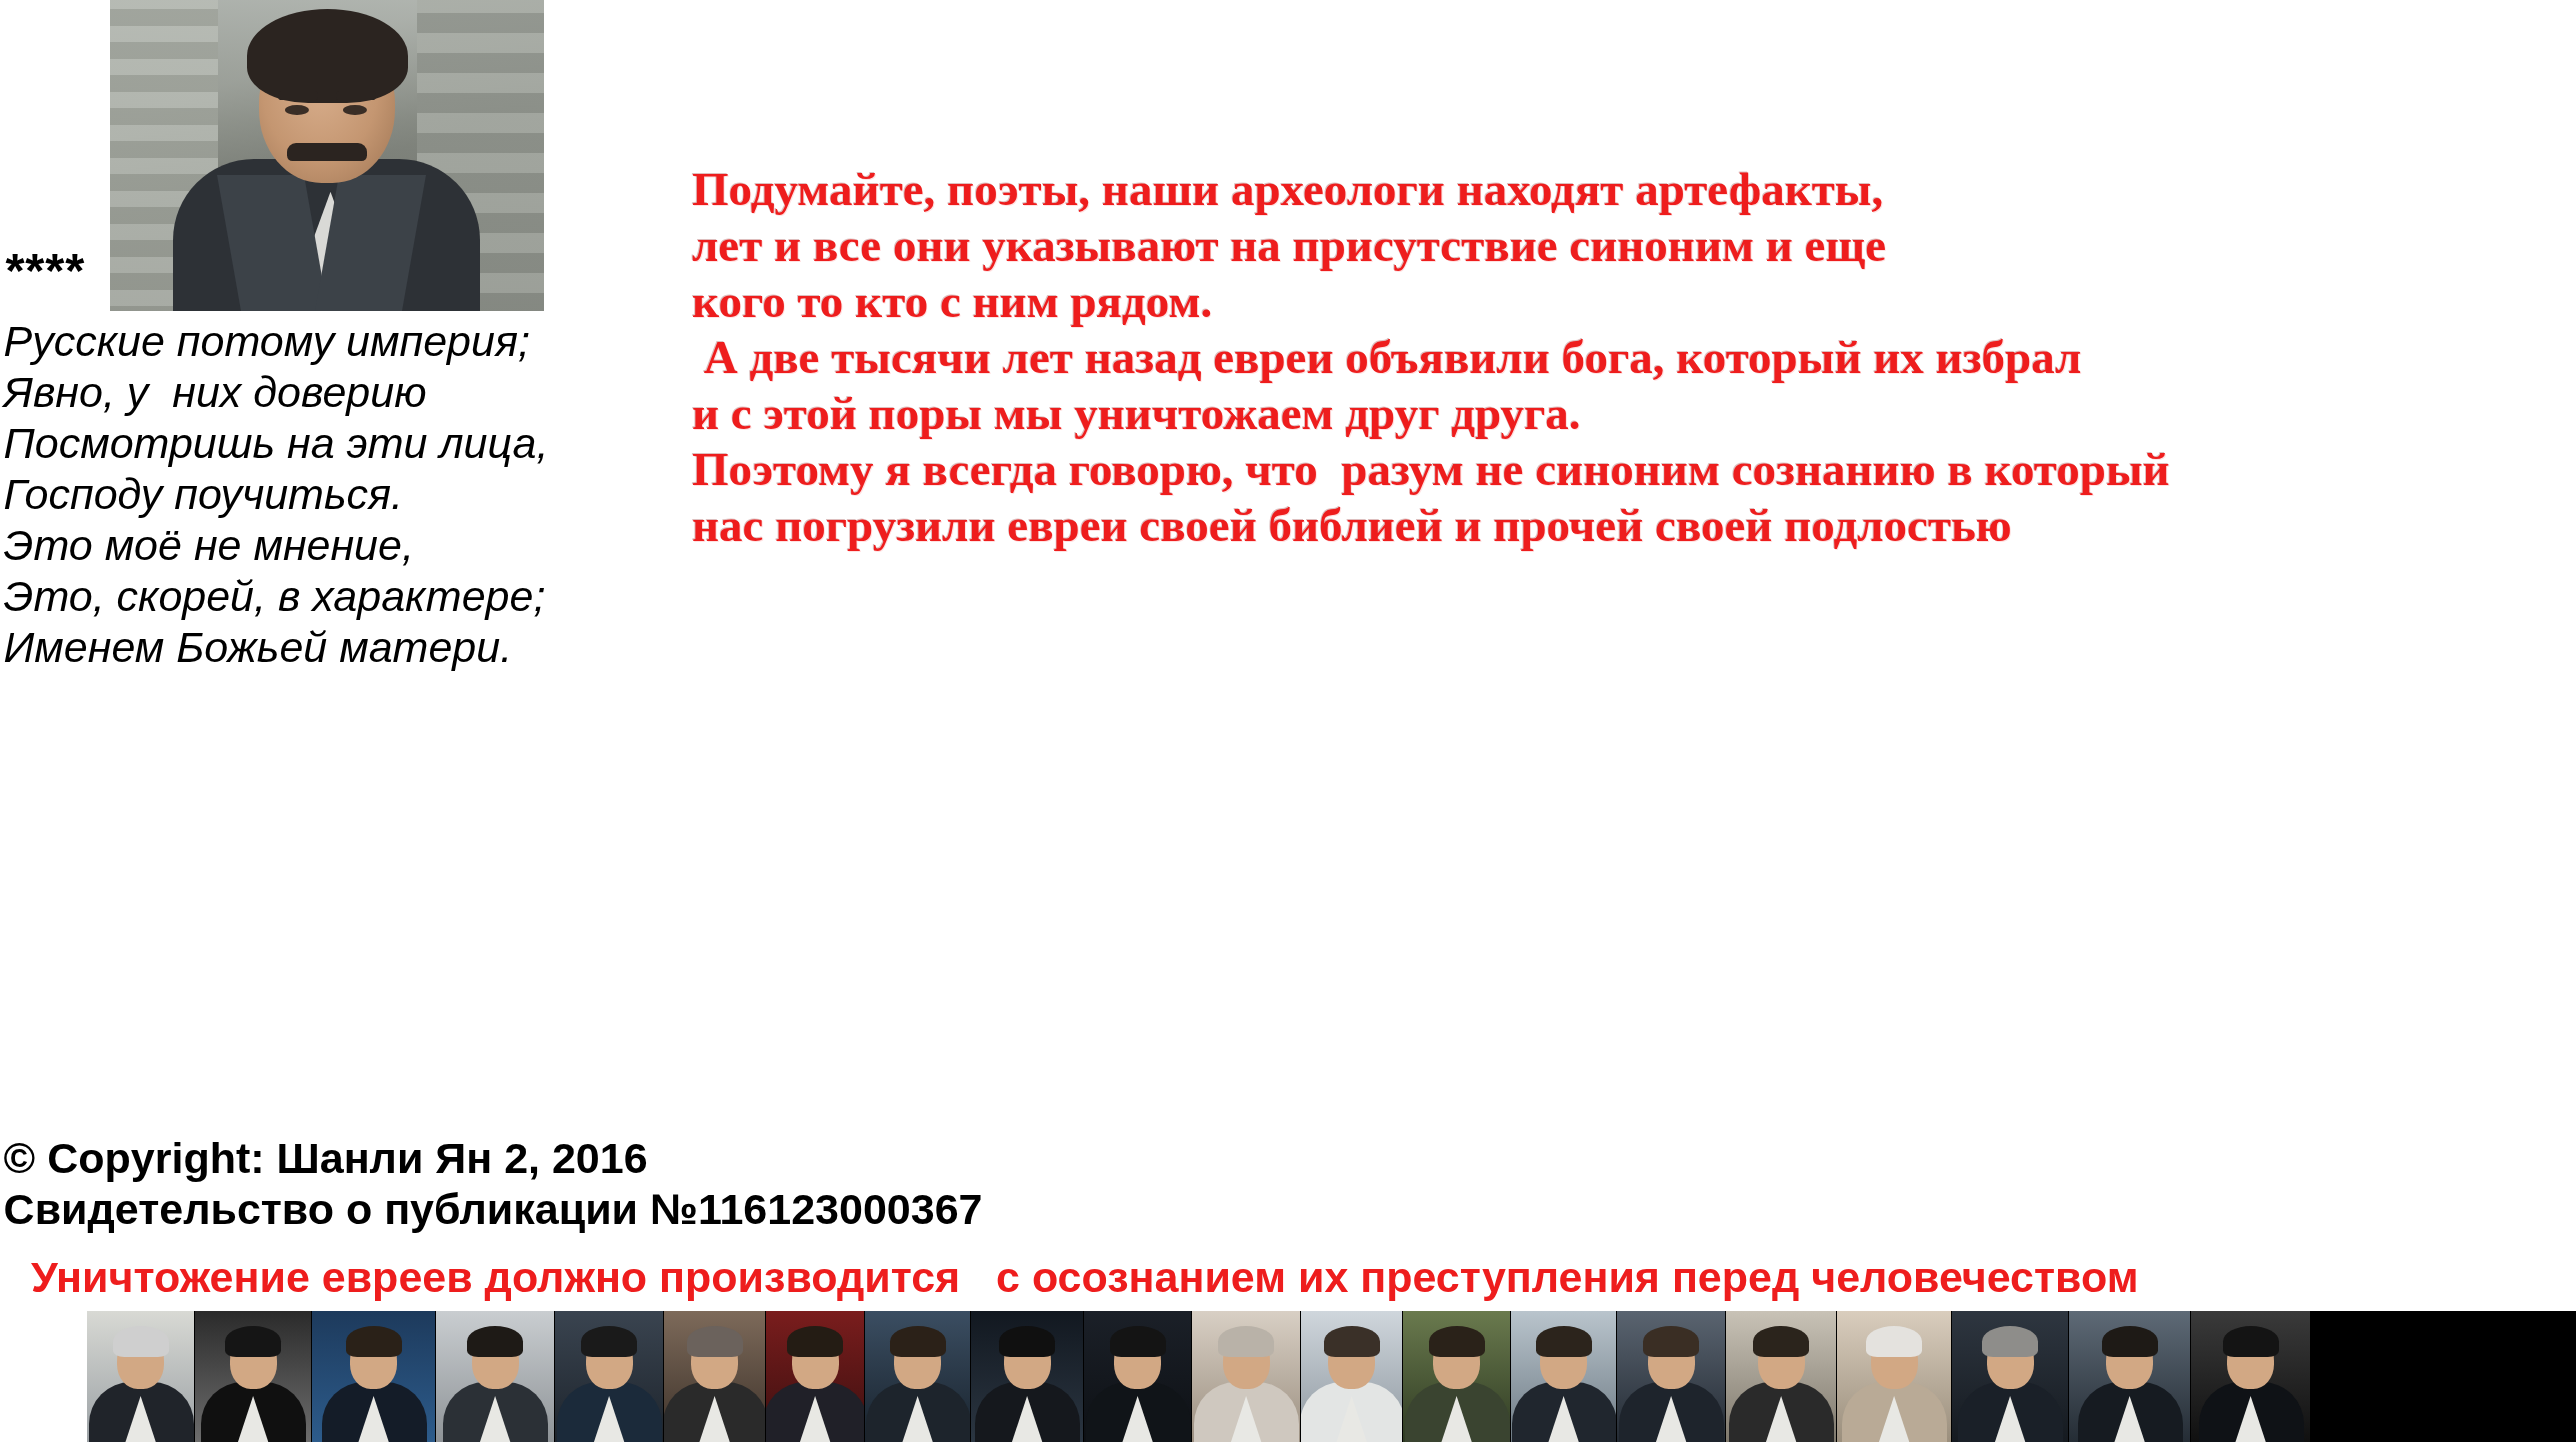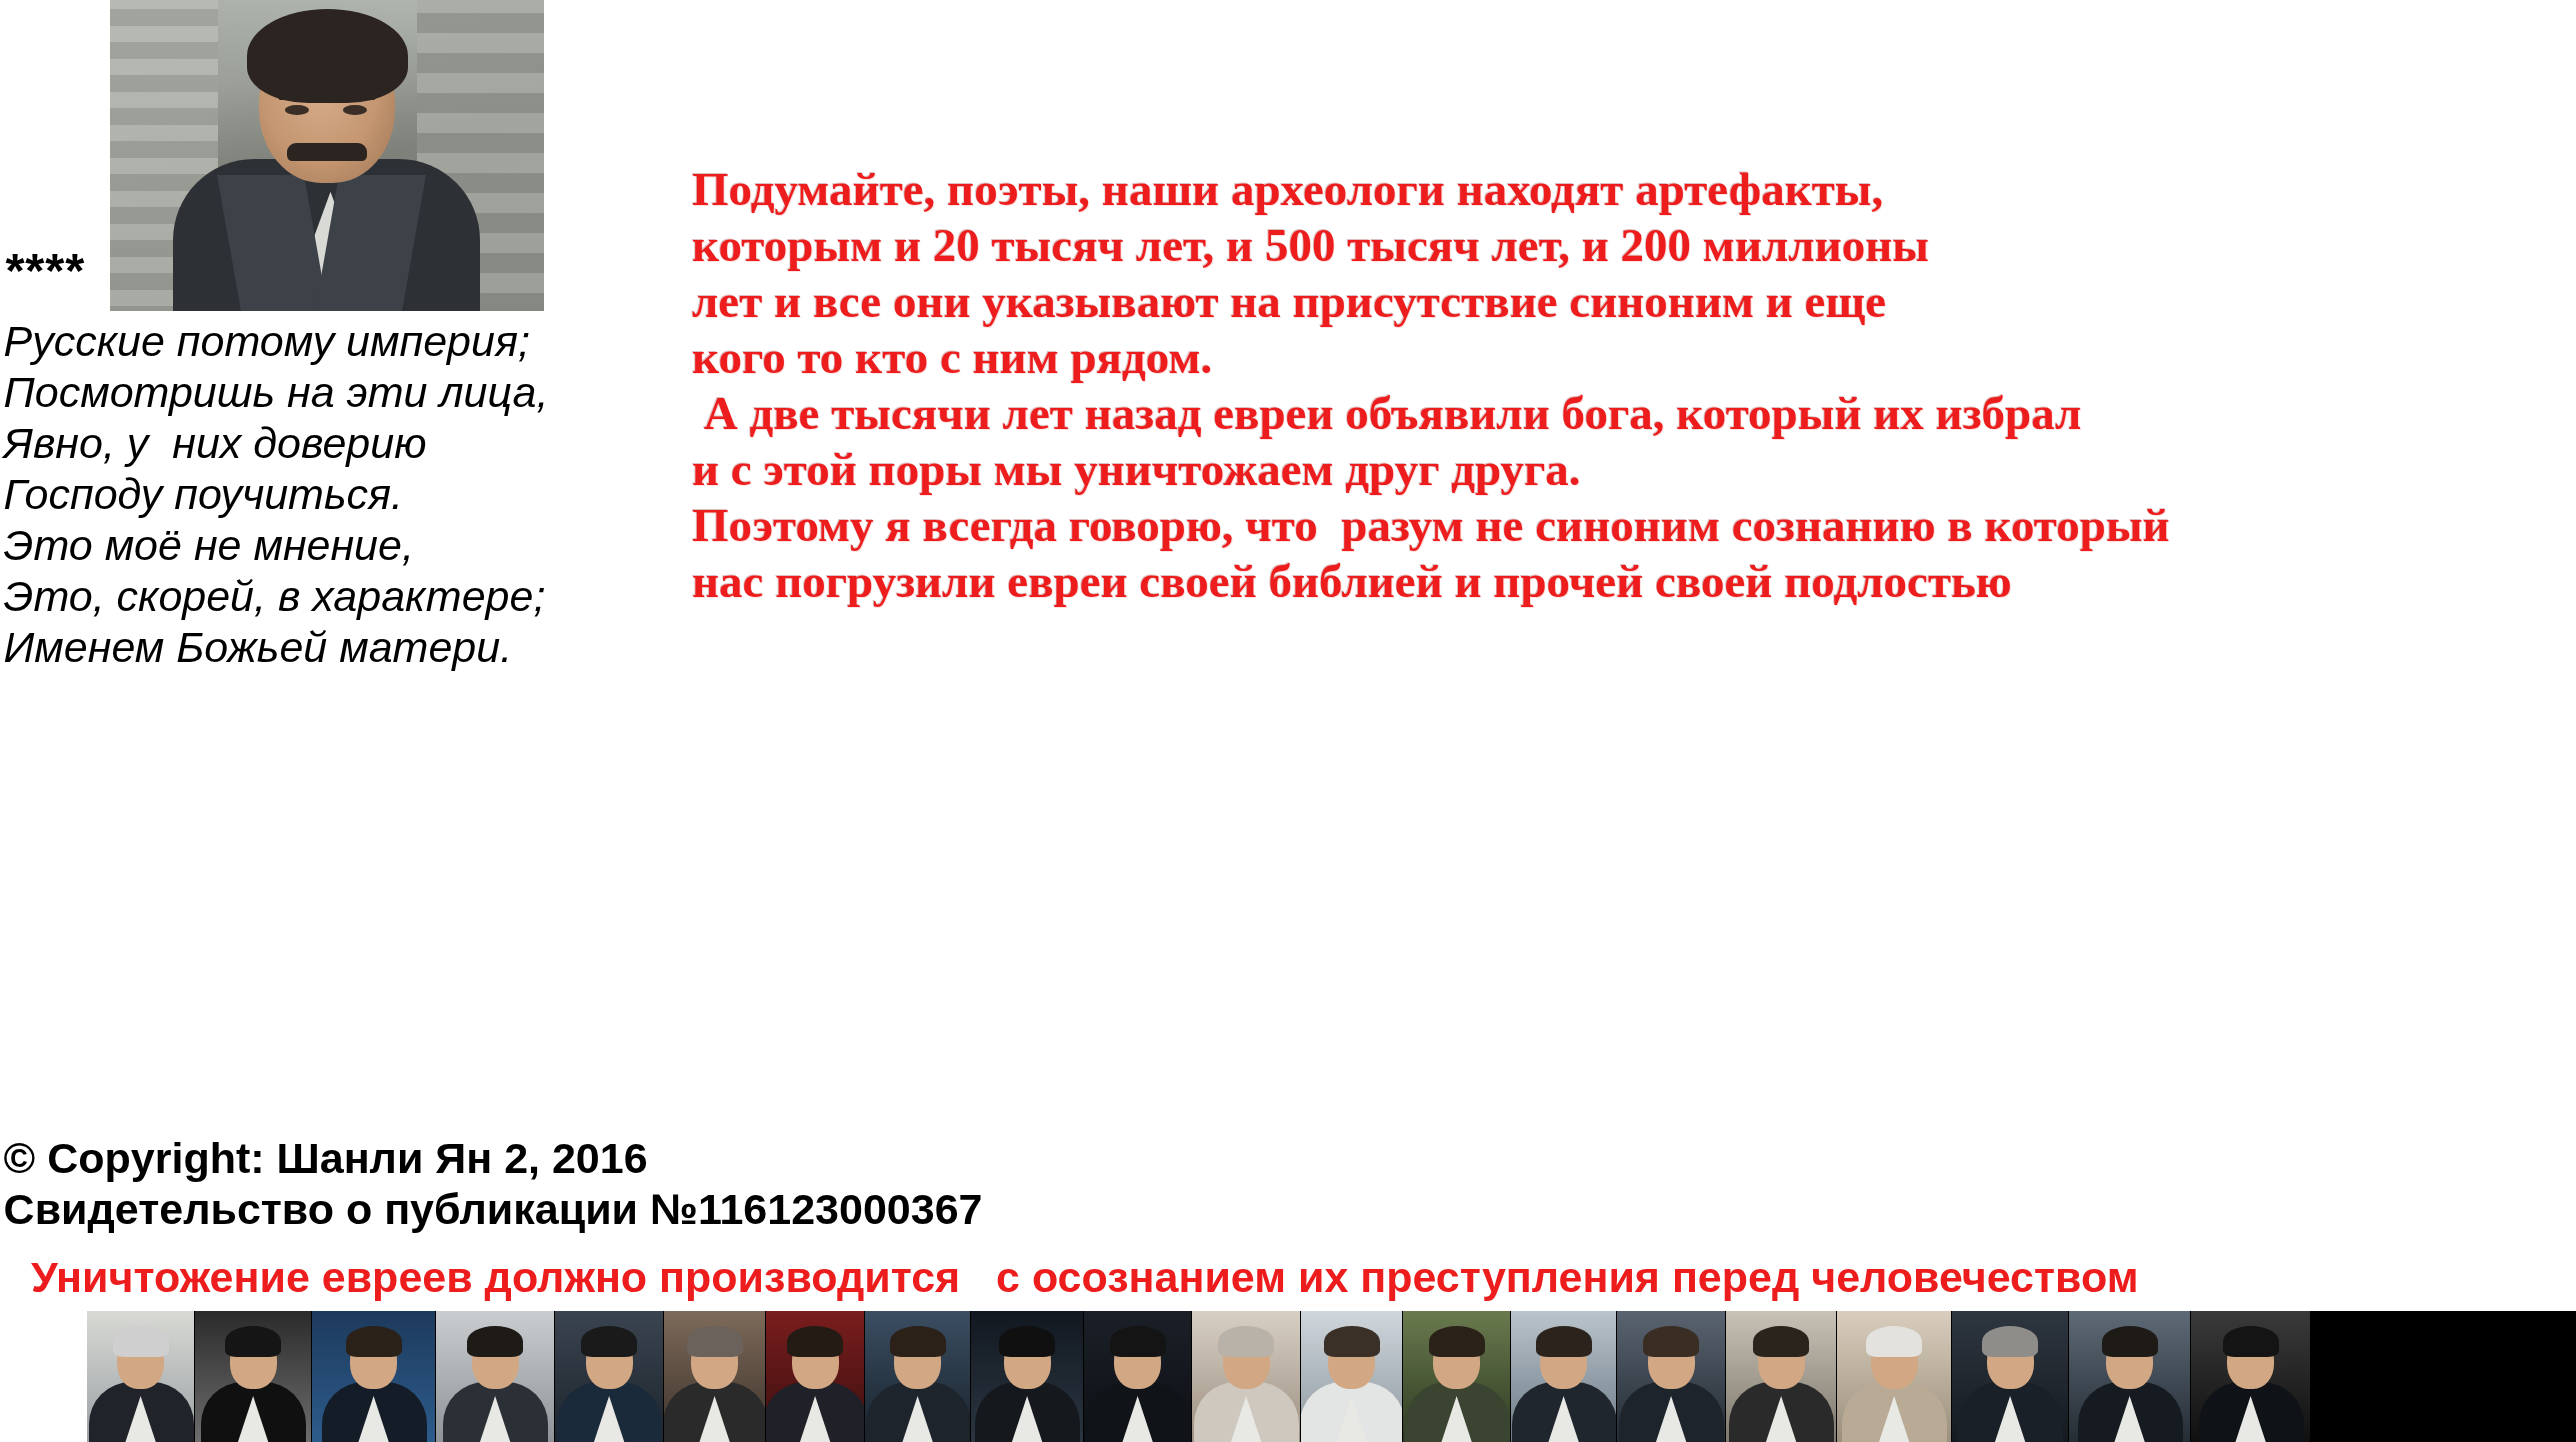--- a/index.html
+++ b/index.html
@@ -220,36 +220,35 @@
   <div class="brow-r"></div>
   <div class="eye-l"></div>
   <div class="eye-r"></div>
   <div class="mustache"></div>
 </div>
 
 <div id="stars">****</div>
 
 <div id="poem">
     <div class="line">Русские потому империя;</div>
+    <div class="line">Явно, у  них доверию</div>
     <div class="line">Посмотришь на эти лица,</div>
-    <div class="line">Явно, у  них доверию</div>
     <div class="line">Господу поучиться.</div>
     <div class="line">Это моё не мнение,</div>
     <div class="line">Это, скорей, в характере;</div>
     <div class="line">Именем Божьей матери.</div>
   </div>
 
 <div id="copyright">
     <div class="line">© Copyright: Шанли Ян 2, 2016</div>
     <div class="line">Свидетельство о публикации №116123000367</div>
   </div>
 
 <div id="redtext">
     <div class="line">Подумайте, поэты, наши археологи находят артефакты,</div>
-    <div class="line">которым и 20 тысяч лет, и 500 тысяч лет, и 200 миллионы</div>
     <div class="line">лет и все они указывают на присутствие синоним и еще</div>
     <div class="line">кого то кто с ним рядом.</div>
     <div class="line"> А две тысячи лет назад евреи объявили бога, который их избрал</div>
     <div class="line">и с этой поры мы уничтожаем друг друга.</div>
     <div class="line">Поэтому я всегда говорю, что  разум не синоним сознанию в который</div>
     <div class="line">нас погрузили евреи своей библией и прочей своей подлостью</div>
   </div>
 
 <div id="banner">Уничтожение евреев должно производится   с осознанием их преступления перед человечеством</div>
 

